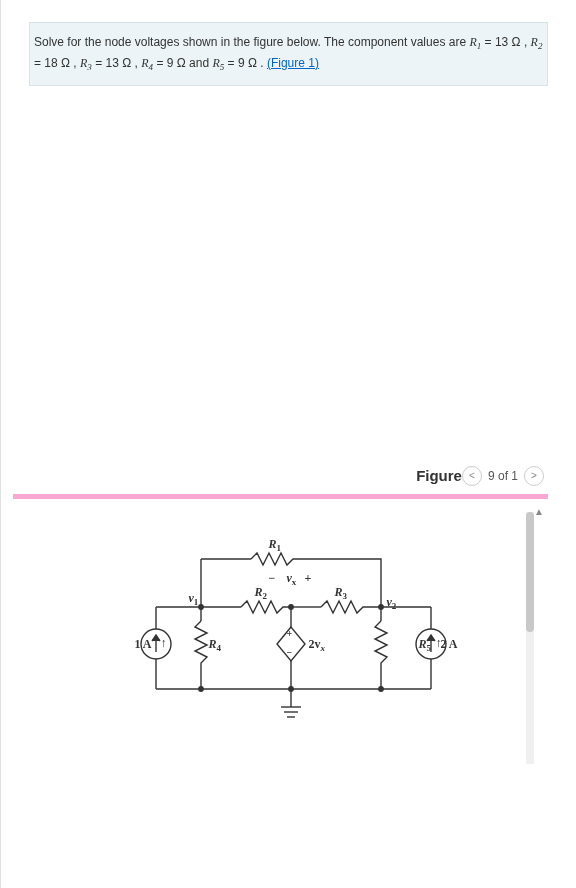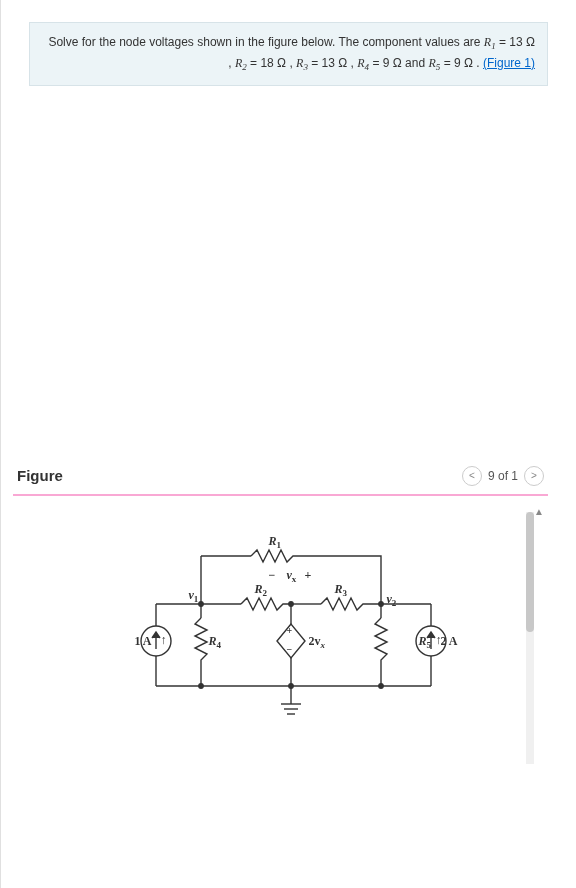--- a/index.html
+++ b/index.html
@@ -9,39 +9,38 @@
     width: 576px;
     height: 888px;
     position: relative;
     border-left: 1px solid #e0e0e0;
     overflow: hidden;
   }
   .problem-box {
     margin: 22px 28px 0 28px;
     background: #ecf4f7;
     border: 1px solid #d7e3e8;
-    padding: 10px 12px;
+    padding: 10px 4px;
     font-size: 12px;
     line-height: 1.5;
     color: #333;
-    text-align: right;
   }
   .problem-box .link { color: #0066cc; text-decoration: underline; cursor: pointer; }
   .ital { font-style: italic; font-family: 'Times New Roman', serif; }
   sub { font-size: 0.75em; }
   .figure-section {
     margin: 380px 28px 0 12px;
     position: relative;
   }
   .figure-header {
     display: flex;
     align-items: center;
-    justify-content: space-between;
+    justify-content: flex-end;
     padding: 0 4px 8px 4px;
-    border-bottom: 2px solid #f9a8d4;
+    border-bottom: 5px solid #f9a8d4;
   }
   .figure-title {
     font-size: 15px;
     font-weight: bold;
     color: #333;
   }
   .pager {
     display: flex;
     align-items: center;
     gap: 6px;

